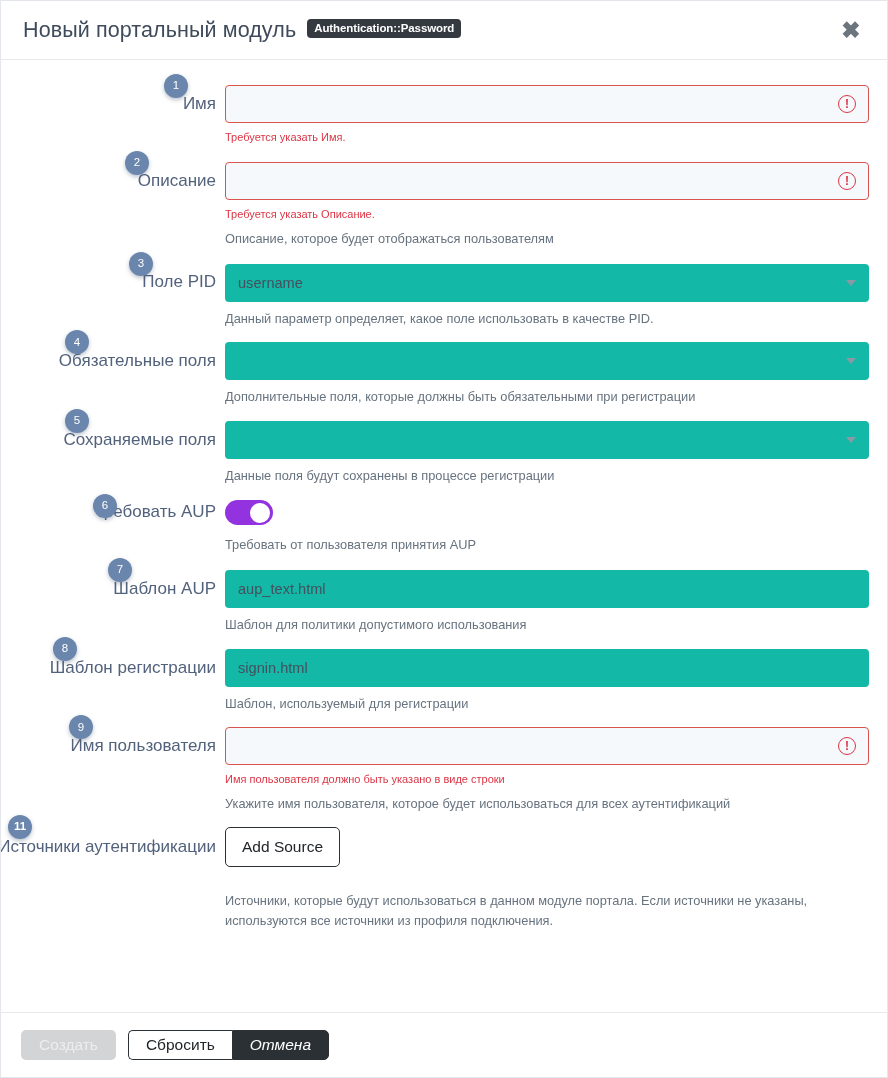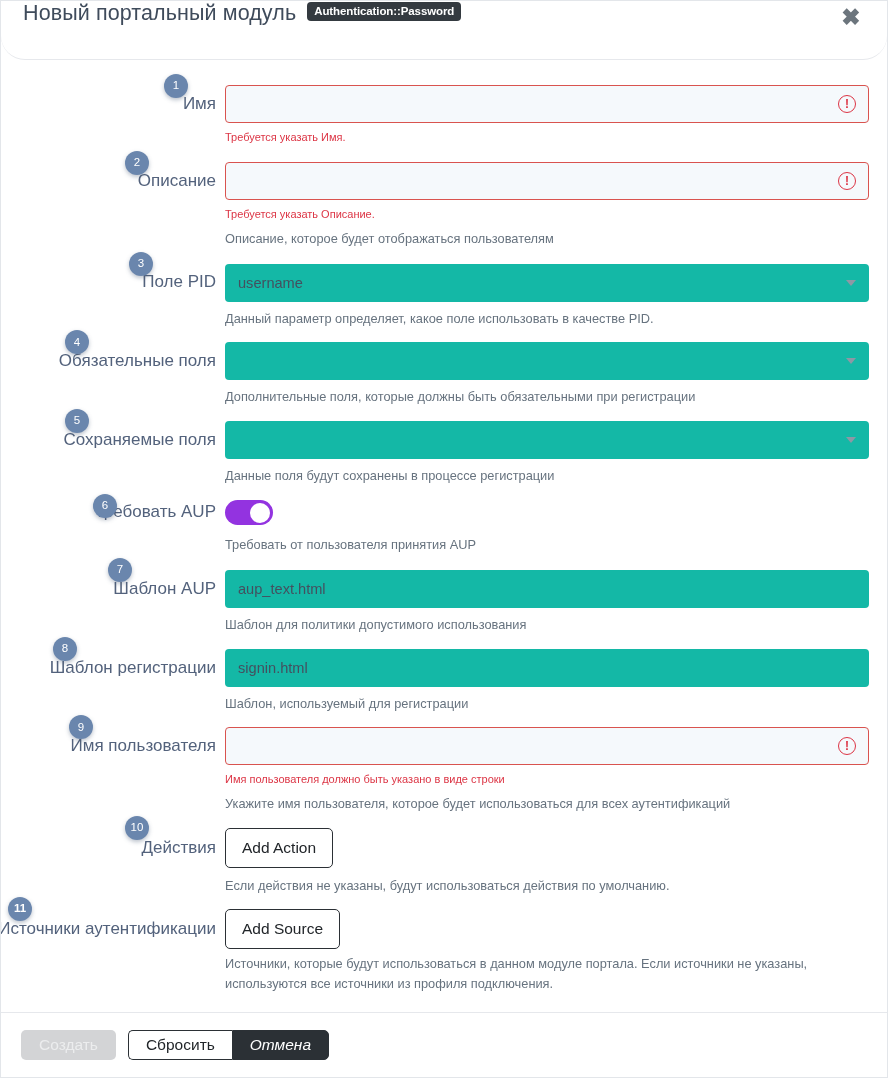--- a/index.html
+++ b/index.html
@@ -16,25 +16,24 @@
     display: flex; flex-direction: column;
     position: relative;
     border: 1px solid #e3e6ea;
   }
 
   
   .modal-header {
     height: 59px;
     flex: 0 0 59px;
     display: flex;
-    align-items: flex-start;
+    align-items: center;
     padding: 0 20px 0 22px;
     border-bottom: 1px solid #e6e8ec;
     background: #ffffff;
-    border-radius: 24px;
   }
   .modal-title {
     font-size: 21.5px;
     color: #3f4b5b;
     font-weight: 400;
     letter-spacing: .1px;
     white-space: nowrap;
   }
   .title-badge {
     display: inline-block;
@@ -374,39 +373,29 @@
       <div class="field-col">
         <div class="input-box invalid">
           <span class="input-value"></span>
           <span class="err-icon">!</span>
         </div>
         <div class="err-text">Имя пользователя должно быть указано в виде строки</div>
         <div class="help-text">Укажите имя пользователя, которое будет использоваться для всех аутентификаций</div>
       </div>
     </div>
 
-    <div class="form-row" style="margin-top:14px;">
-      <div class="label-col" style="height:40px;">
-        <span class="num-badge" style="left:124px; top:-12px;">10</span>
-        <span class="field-label">Действия</span>
-      </div>
-      <div class="field-col">
-        <button class="btn-outline">Add Action</button>
-        <div class="help-text" style="margin-top:8px;">Если действия не указаны, будут использоваться действия по умолчанию.</div>
-      </div>
-    </div>
 
     <div class="form-row" style="margin-top:13px;">
       <div class="label-col" style="height:40px;">
         <span class="num-badge" style="left:7px; top:-12px;font-weight:bold;">11</span>
         <span class="field-label">Источники аутентификации</span>
       </div>
       <div class="field-col">
         <button class="btn-outline">Add Source</button>
-        <div class="help-text" style="margin-top:5px; max-width:590px;">Источники, которые будут использоваться в данном модуле портала. Если источники не указаны, используются все источники из профиля подключения.</div>
+        <div class="help-text" style="margin-top:24px; max-width:590px;">Источники, которые будут использоваться в данном модуле портала. Если источники не указаны, используются все источники из профиля подключения.</div>
       </div>
     </div>
 
   </div>
 
   <div class="modal-footer">
     <button class="btn btn-disabled">Создать</button>
     <span class="btn-group">
       <button class="btn btn-light">Сбросить</button>
       <button class="btn btn-dark">Отмена</button>

